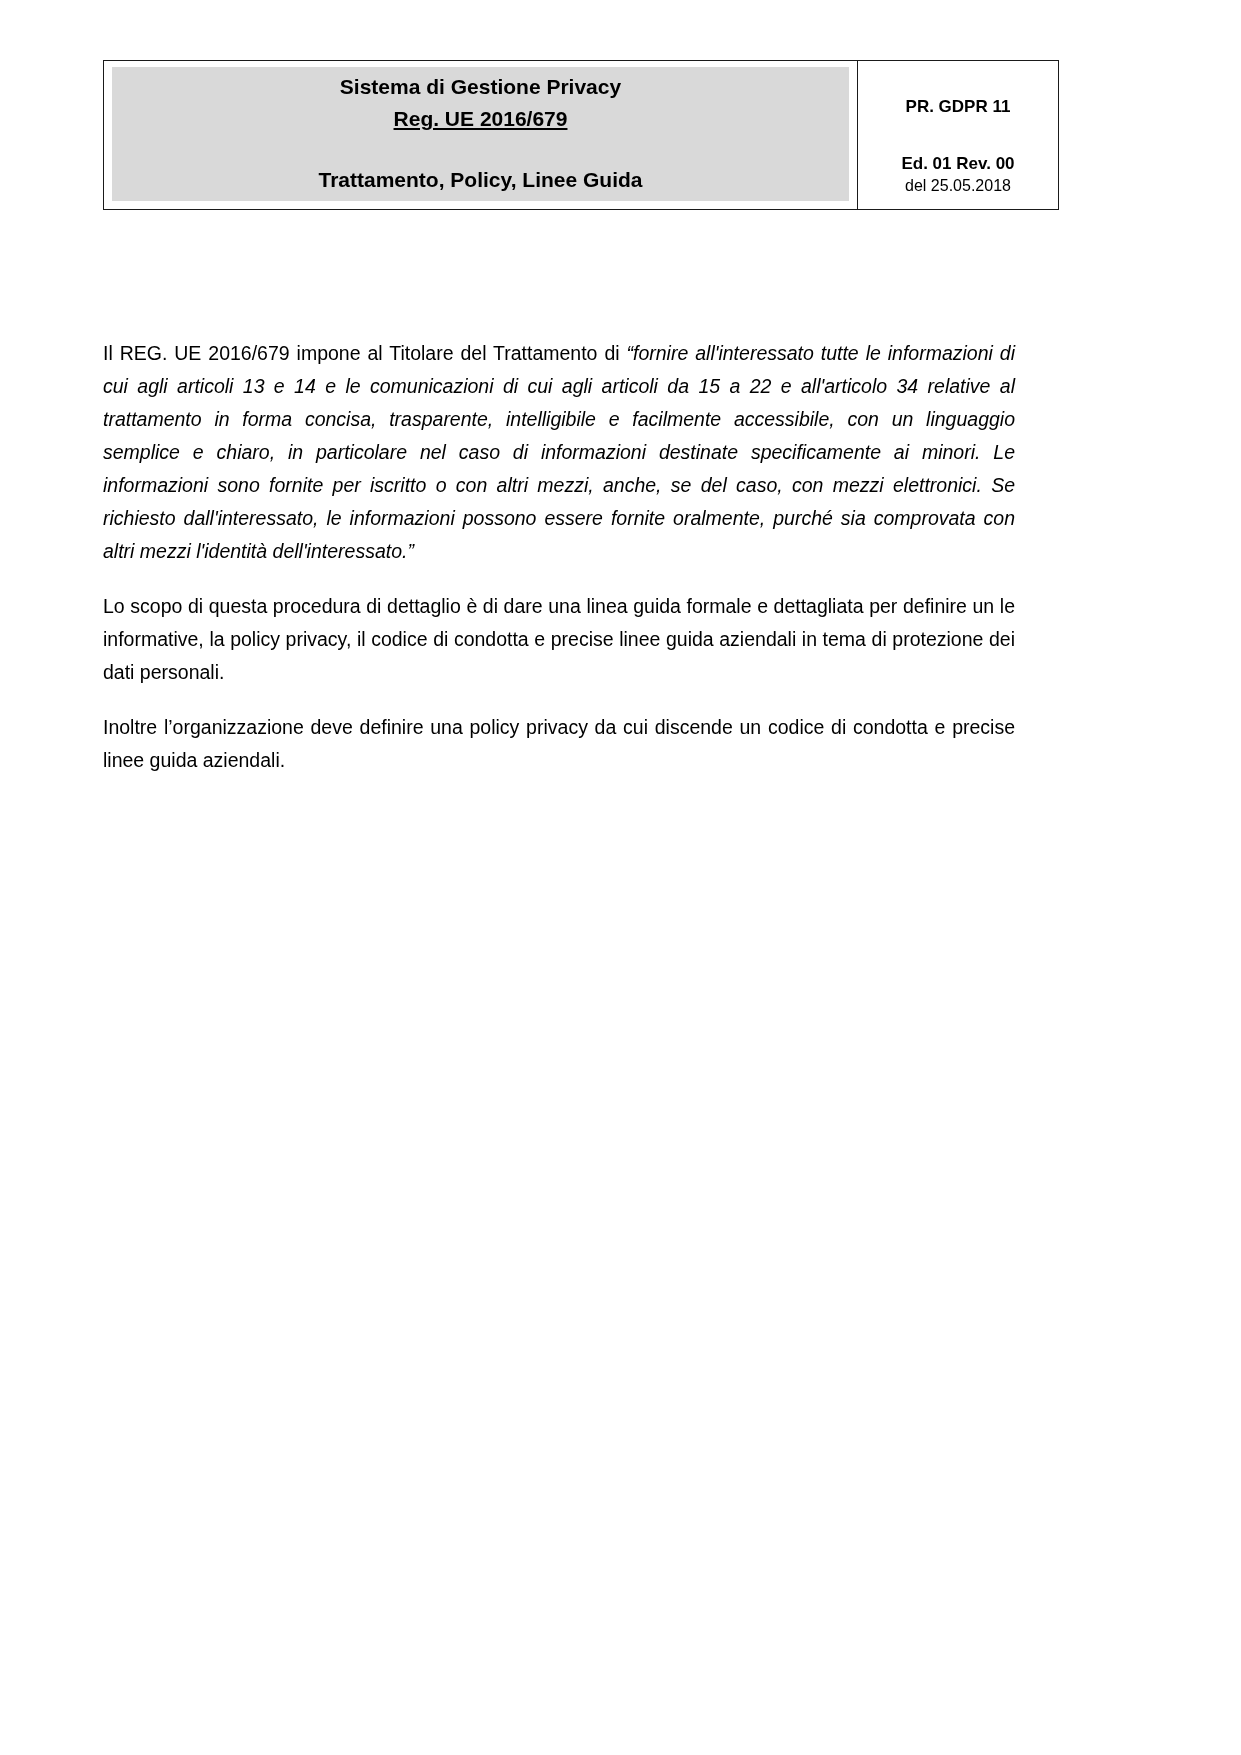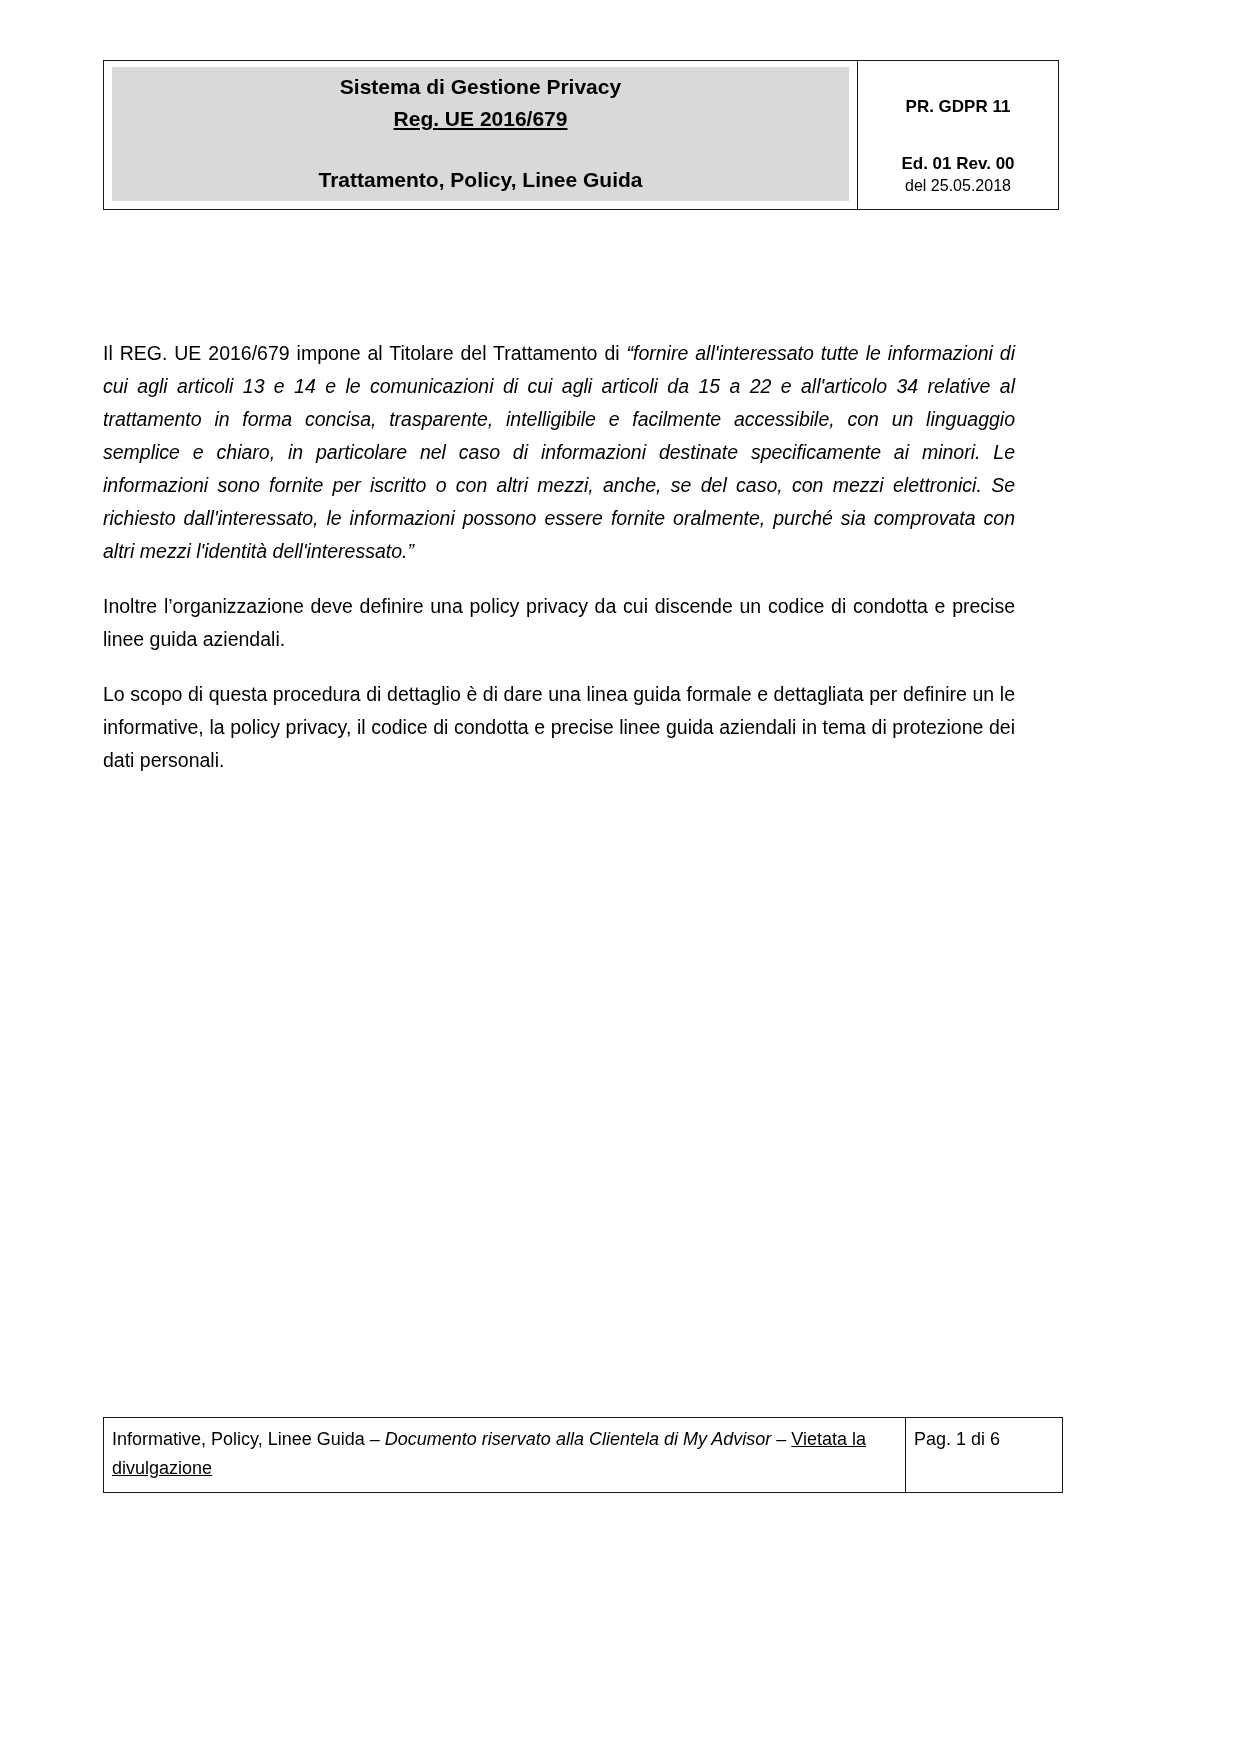--- a/index.html
+++ b/index.html
@@ -161,28 +161,20 @@
       </td>
     </tr>
   </tbody>
     </table>
 
 
   <div class="body-area">
 
     <p class="para quote-para"><span>Il REG. UE 2016/679 impone al Titolare del Trattamento di </span><span class="ital">“fornire all'interessato tutte le informazioni di cui agli articoli 13 e 14 e le comunicazioni di cui agli articoli da 15 a 22 e all'articolo 34 relative al trattamento in forma concisa, trasparente, intelligibile e facilmente accessibile, con un linguaggio semplice e chiaro, in particolare nel caso di informazioni destinate specificamente ai minori. Le informazioni sono fornite per iscritto o con altri mezzi, anche, se del caso, con mezzi elettronici. Se richiesto dall'interessato, le informazioni possono essere fornite oralmente, purché sia comprovata con altri mezzi l'identità dell'interessato.”</span></p>
 
+    <p class="para">Lo scopo di questa procedura di dettaglio è di dare una linea guida formale e dettagliata per definire un le informative, la policy privacy, il codice di condotta e precise linee guida aziendali in tema di protezione dei dati personali.</p>
+
     <p class="para">Inoltre l’organizzazione deve definire una policy privacy da cui discende un codice di condotta e precise linee guida aziendali.</p>
-
-    <p class="para">Lo scopo di questa procedura di dettaglio è di dare una linea guida formale e dettagliata per definire un le informative, la policy privacy, il codice di condotta e precise linee guida aziendali in tema di protezione dei dati personali.</p>
 
   </div>
 
-  <table class="footer-table">
-    <tbody>
-        <tr>
-      <td class="ft-left"><span>Informative, Policy, Linee Guida – </span><span class="ital">Documento riservato alla Clientela di My Advisor</span><span> – </span><span class="u">Vietata la divulgazione</span></td>
-      <td class="ft-right">Pag. 1 di 6</td>
-    </tr>
-  </tbody>
-    </table>
 
 </div>
 
 </body></html>

